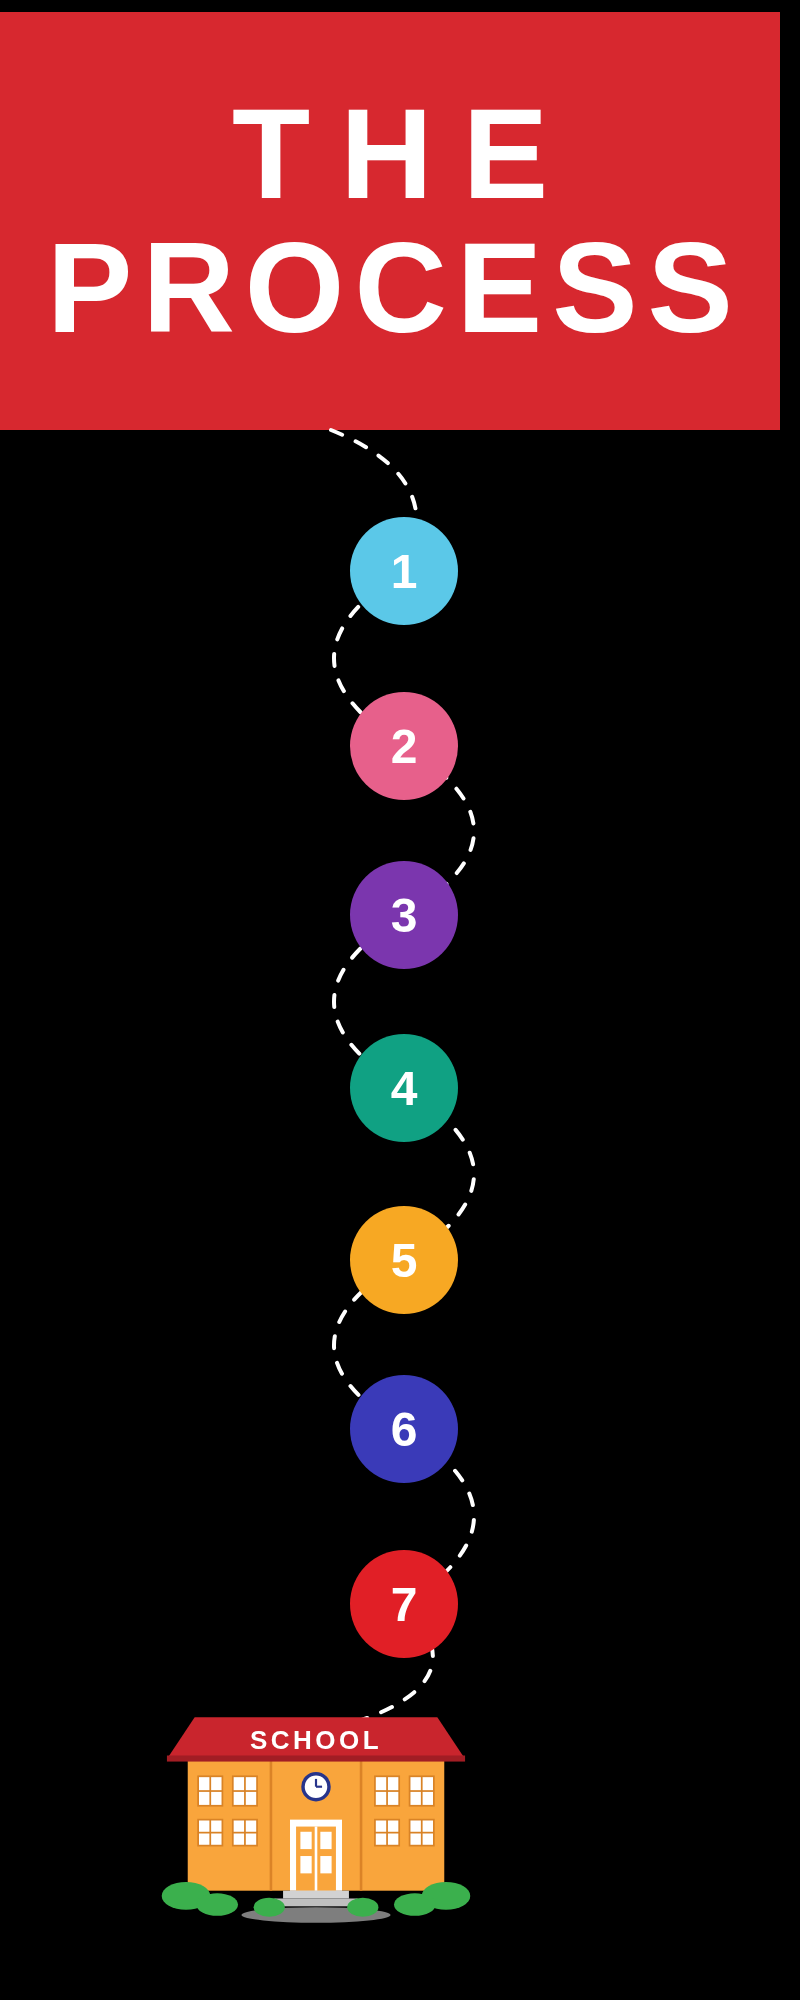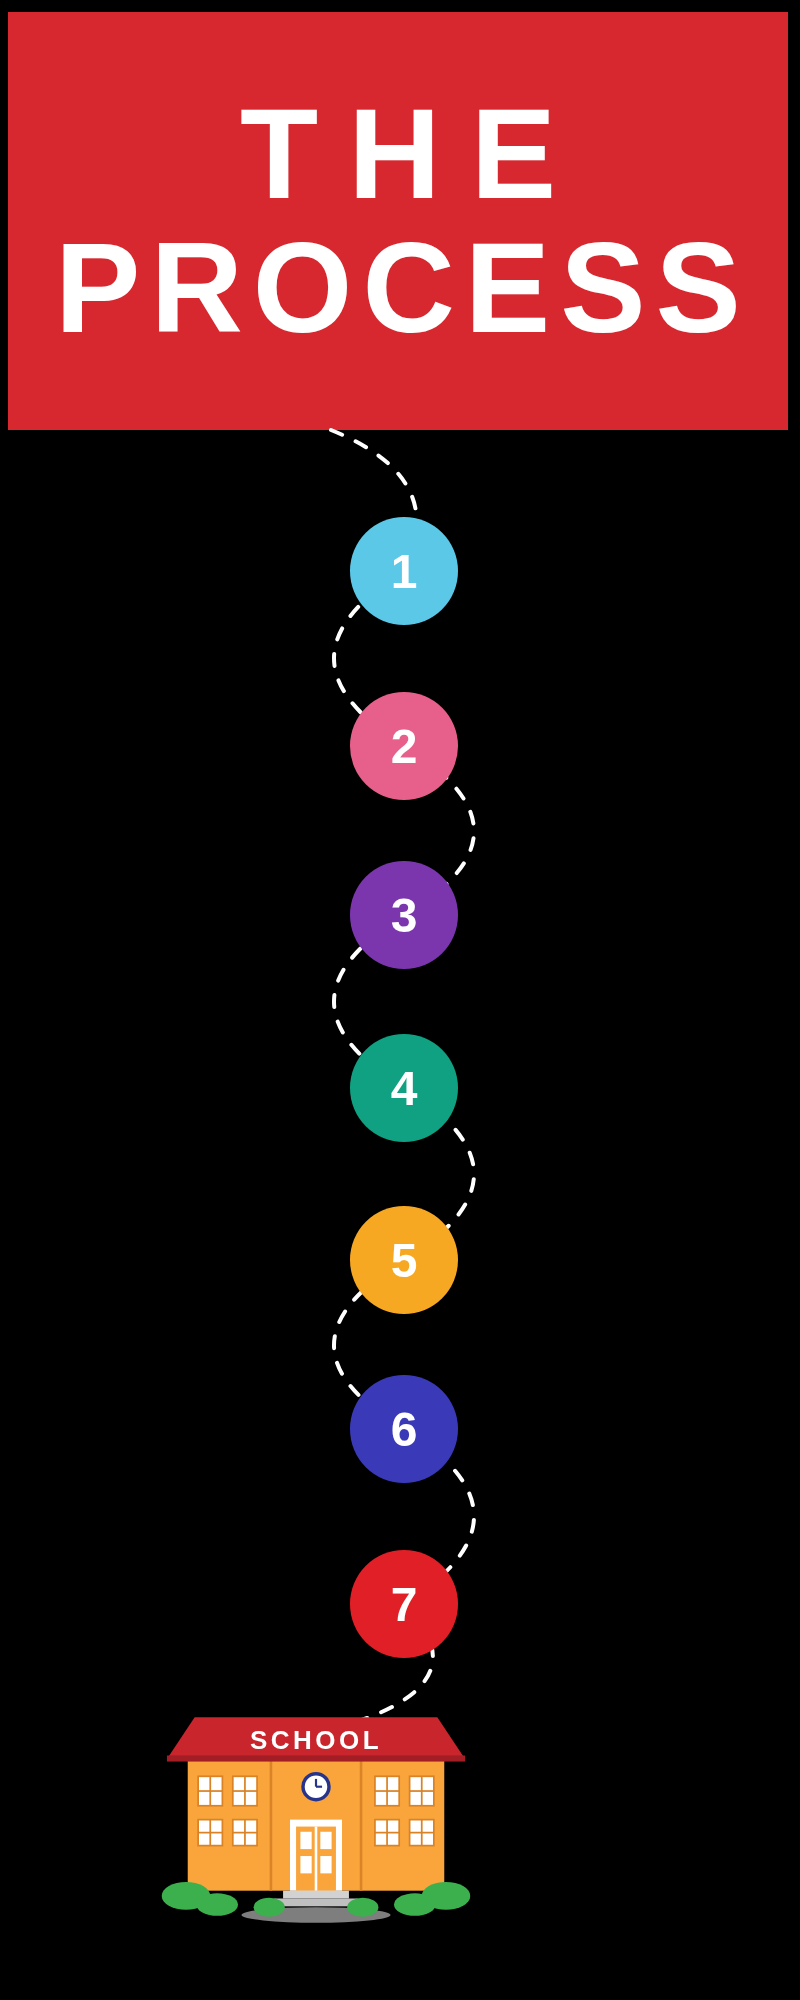--- a/index.html
+++ b/index.html
@@ -1,21 +1,21 @@
 <!DOCTYPE html>
 <html><head>
 <meta charset="utf-8">
 <style>
   html,body{margin:0;padding:0;background:#000;}
   .page{
     position:relative;width:800px;height:2000px;background:#000;
     overflow:hidden;font-family:"Liberation Sans",sans-serif;
   }
   .banner{
-    position:absolute;left:8px;top:12px;width:780px;height:418px;
+    position:absolute;left:0;top:12px;width:780px;height:418px;
     display:flex;flex-direction:column;align-items:center;justify-content:center;
   }
   .banner h1{margin:0;color:#fff;font-weight:bold;line-height:1.05;}
   .title-line1{font-size:128px;letter-spacing:30px;text-indent:30px;}
   .title-line2{font-size:128px;letter-spacing:10px;text-indent:10px;}
   .path-svg{position:absolute;left:0;top:0;z-index:1;}
   .step-circle{
     position:absolute;left:350px;width:108px;height:108px;border-radius:50%;
     display:flex;align-items:center;justify-content:center;z-index:2;
   }

